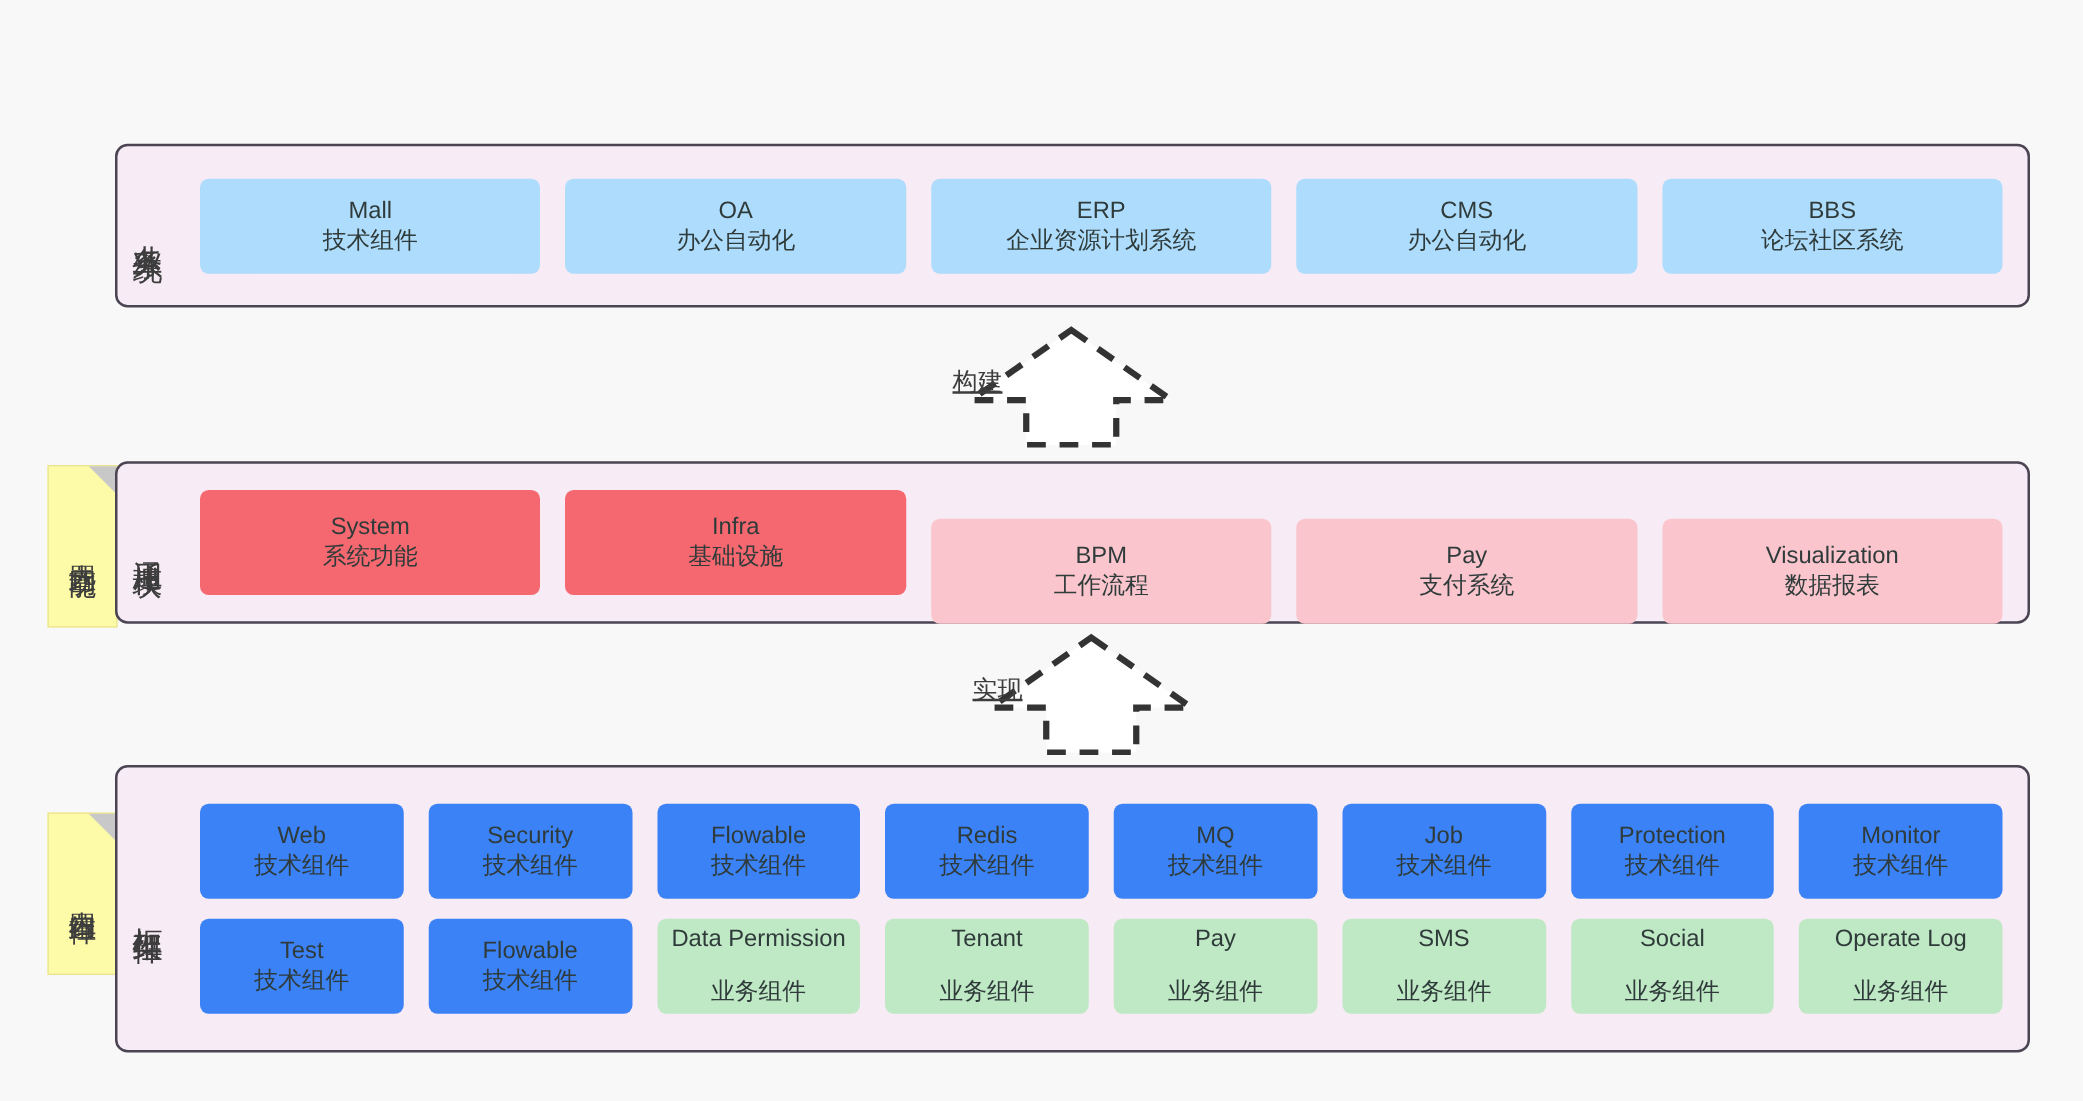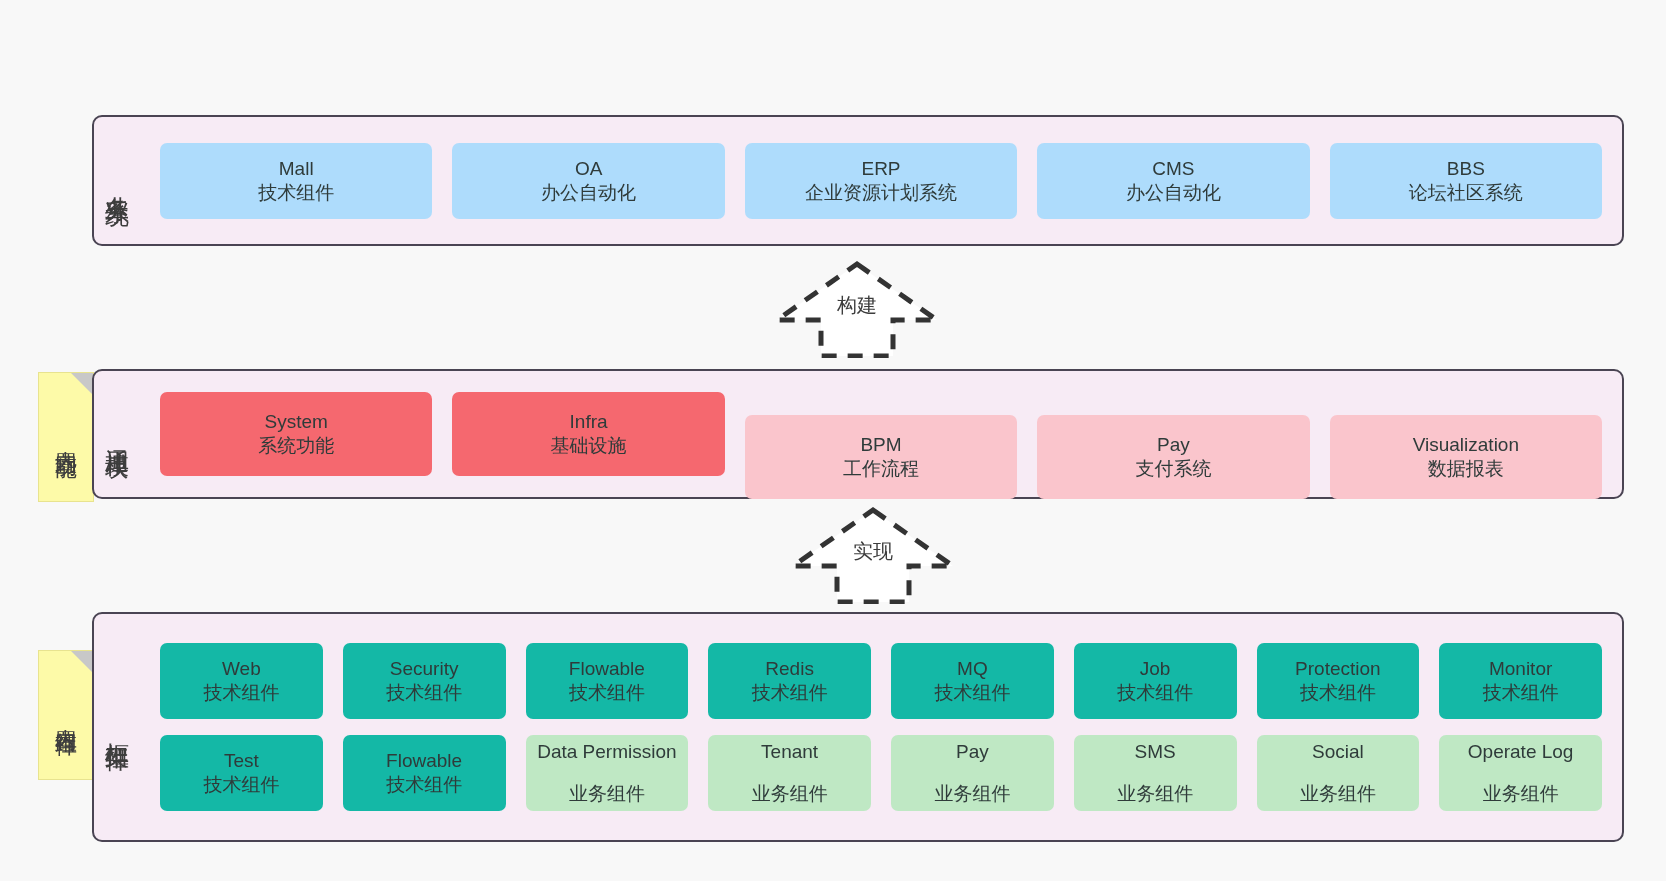--- a/index.html
+++ b/index.html
@@ -81,21 +81,21 @@
     color: #2f3b3a;
     box-sizing: border-box;
     padding: 2px 6px;
   }
   .card .t1 { white-space: normal; }
   .card .t2 { white-space: nowrap; }
 
   .card.blue   { background: #aedcfc; height: 76px; }
   .card.red    { background: #f5686f; height: 84px; }
   .card.pink   { background: #fac5cc; height: 84px; margin-top: 46px; }
-  .card.green  { background: #14b8a6; height: 76px; }
+  .card.green  { background: #3b82f6; height: 76px; }
   .card.lgreen { background: #bfe8c4; height: 76px; gap: 18px; }
 
   
   #layer-business { left: 92px;  top: 115px; width: 1532px; height: 131px; }
   #layer-modules  { left: 92px;  top: 369px; width: 1532px; height: 130px; }
   #layer-framework{ left: 92px;  top: 612px; width: 1532px; height: 230px; }
 
   
   .sticky {
     position: absolute;
@@ -133,25 +133,25 @@
     position: absolute;
     width: 190px;
     height: 100px;
   }
   .arrow-wrap svg { display: block; }
   .arrow-label {
     position: absolute;
     left: 0;
     width: 190px;
     top: 34px;
-    text-align: center;
     font-size: 20px;
     color: #3d3d3d;
     user-select: none;
     pointer-events: none;
+    text-decoration: underline;
   }
   #arrow-build   { left: 762px; top: 258px; }
   #arrow-impl    { left: 778px; top: 504px; }
 </style>
 </head>
 <body>
 
 <div id="stage">
 
   <div class="layer" id="layer-business">

